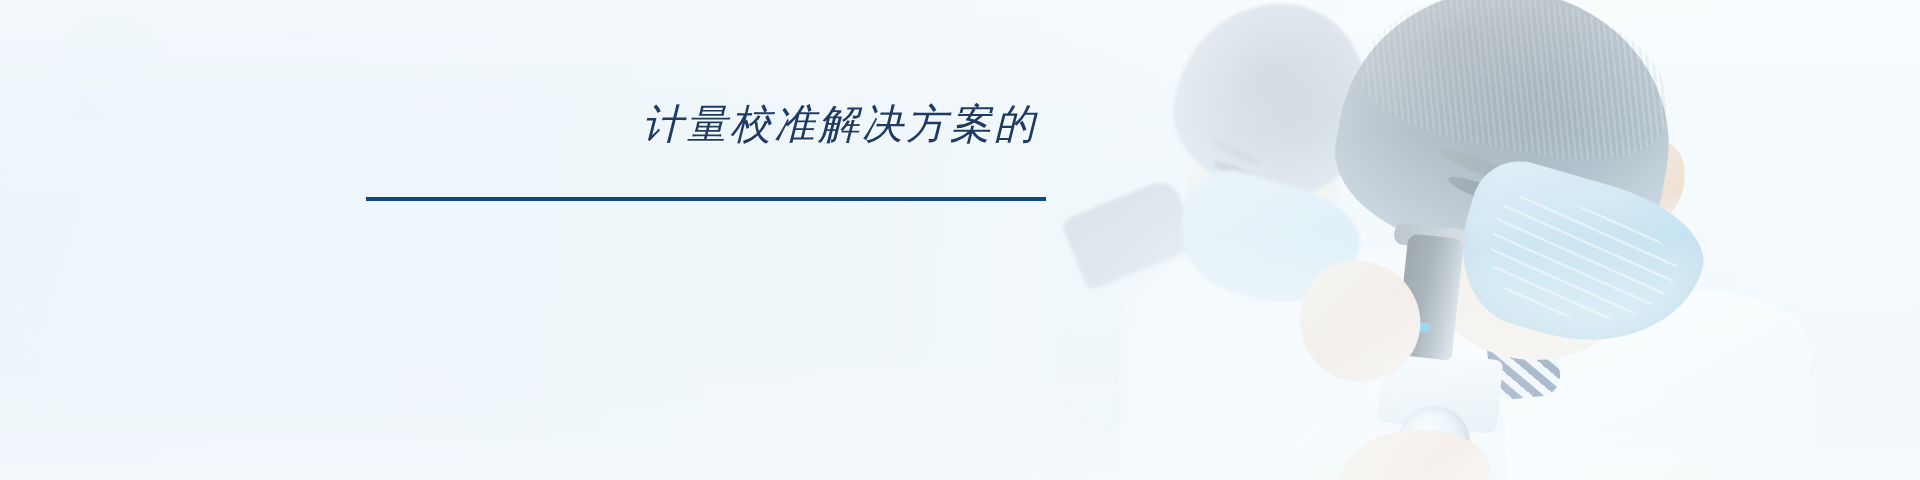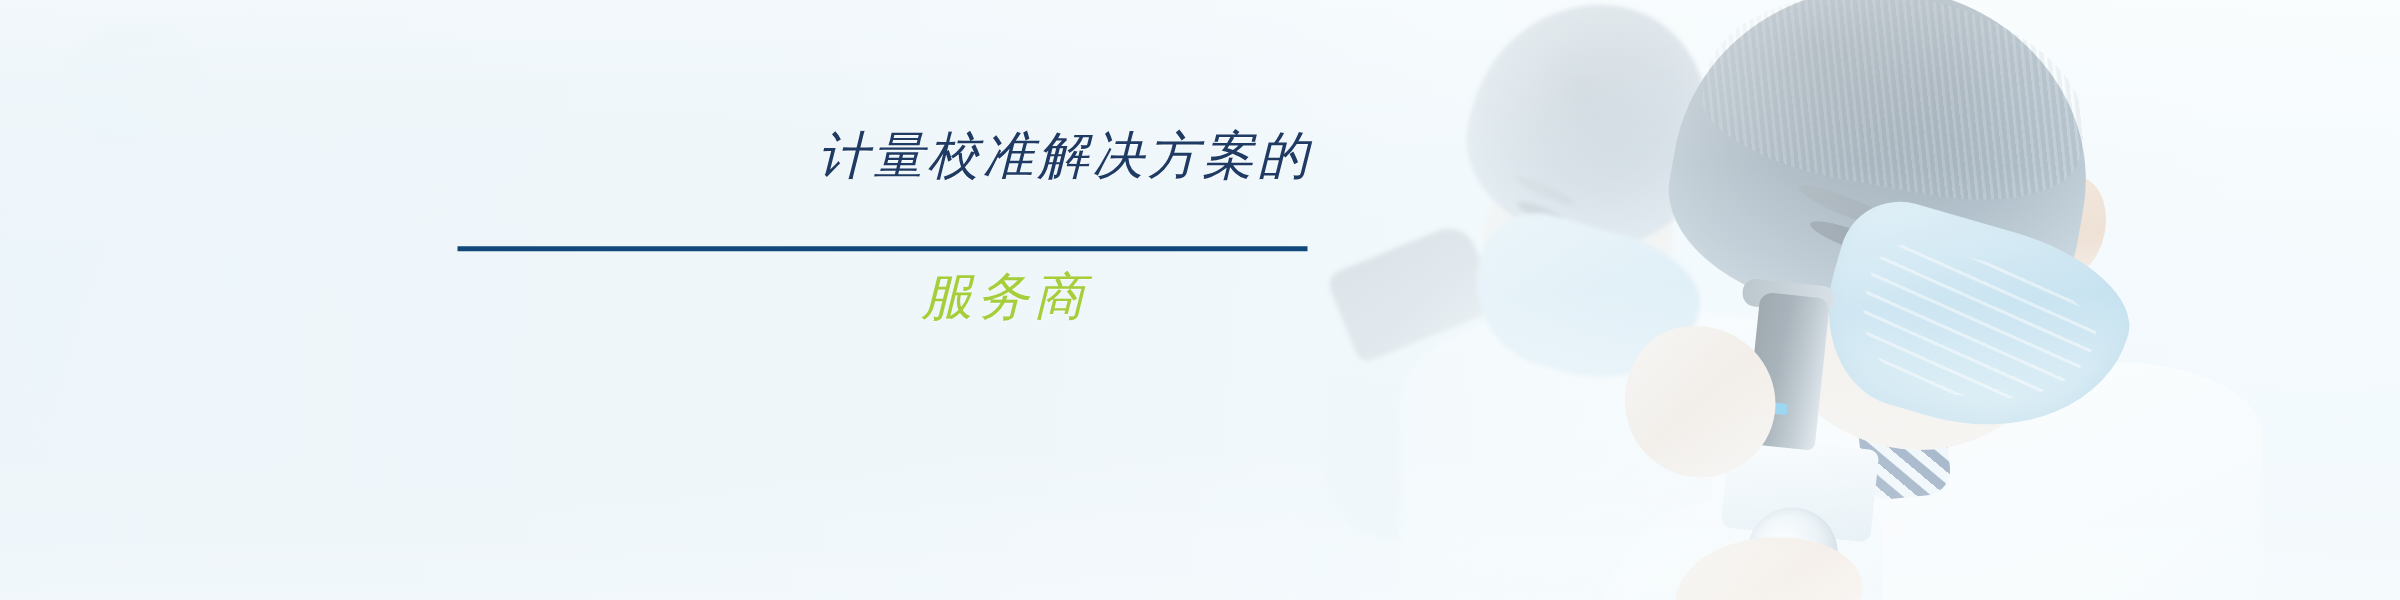--- a/index.html
+++ b/index.html
@@ -380,21 +380,21 @@
   }
 
   
   .text-block {
     position: absolute;
     left: 360px; top: 96px;
     width: 700px; height: 180px;
   }
   .headline-1 {
     position: absolute;
-    left: 12px; top: 0;
+    left: 0; top: 0;
     width: 700px;
     text-align: right;
     padding-right: 22px;
     box-sizing: border-box;
     font-family: "DejaVu Sans", "Liberation Sans", sans-serif;
     font-size: 41px;
     font-weight: 500;
     font-style: italic;
     letter-spacing: 3px;
     color: #1f3a63;
@@ -517,16 +517,15 @@
     <div class="hand hand-bot"></div>
   </div>
 
   <div class="left-fade"></div>
   <div class="haze"></div>
   <div class="haze-top"></div>
 
   <div class="text-block">
     <div class="headline-1">计量校准解决方案的</div>
     <div class="divider"></div>
-    <div class="headline-2">服务商</div>
   </div>
 
 </div>
 
 </body></html>

